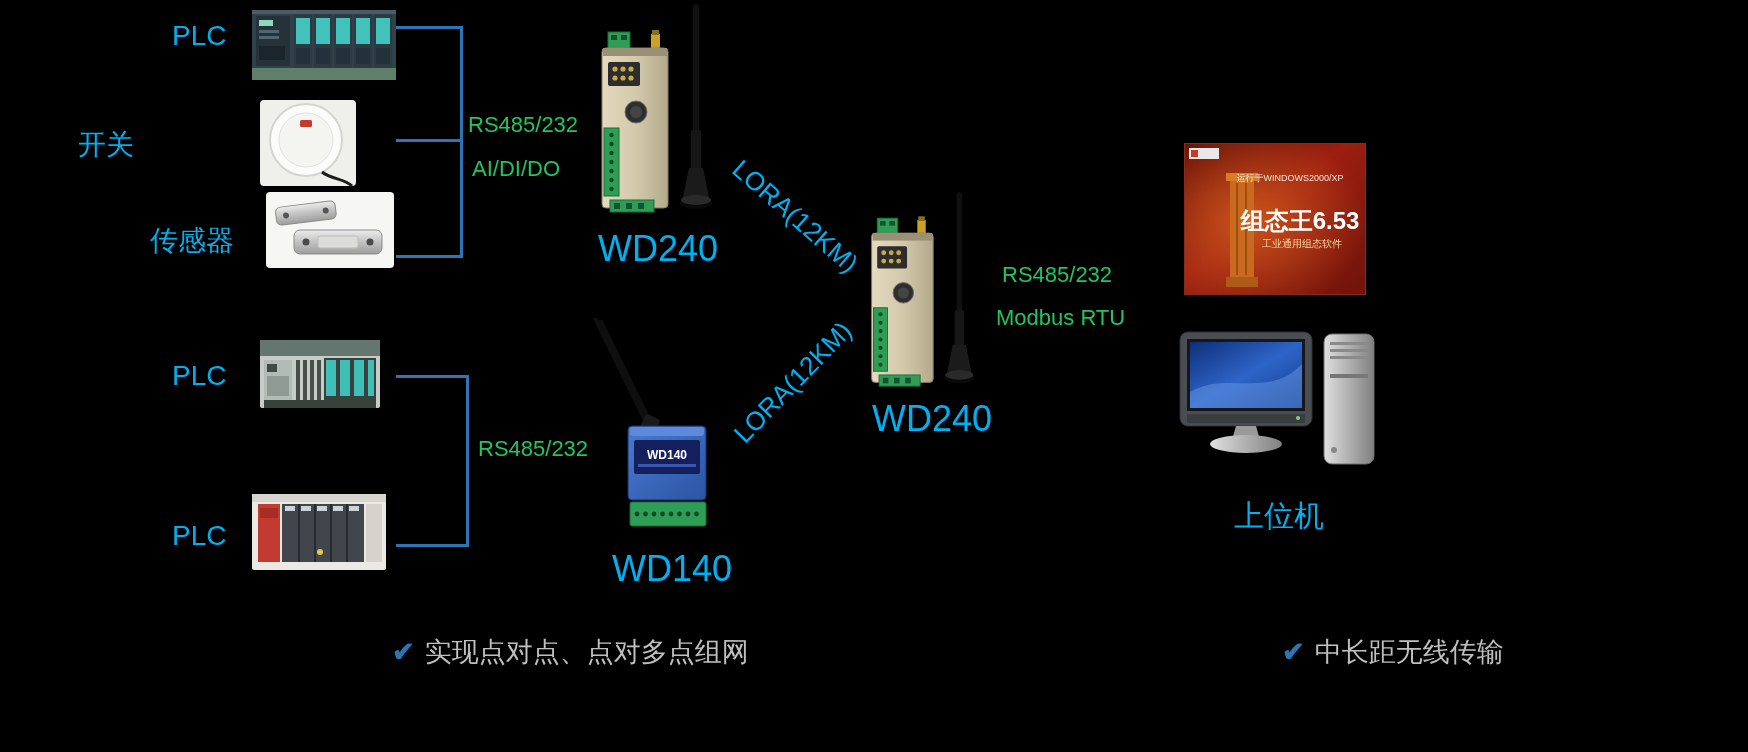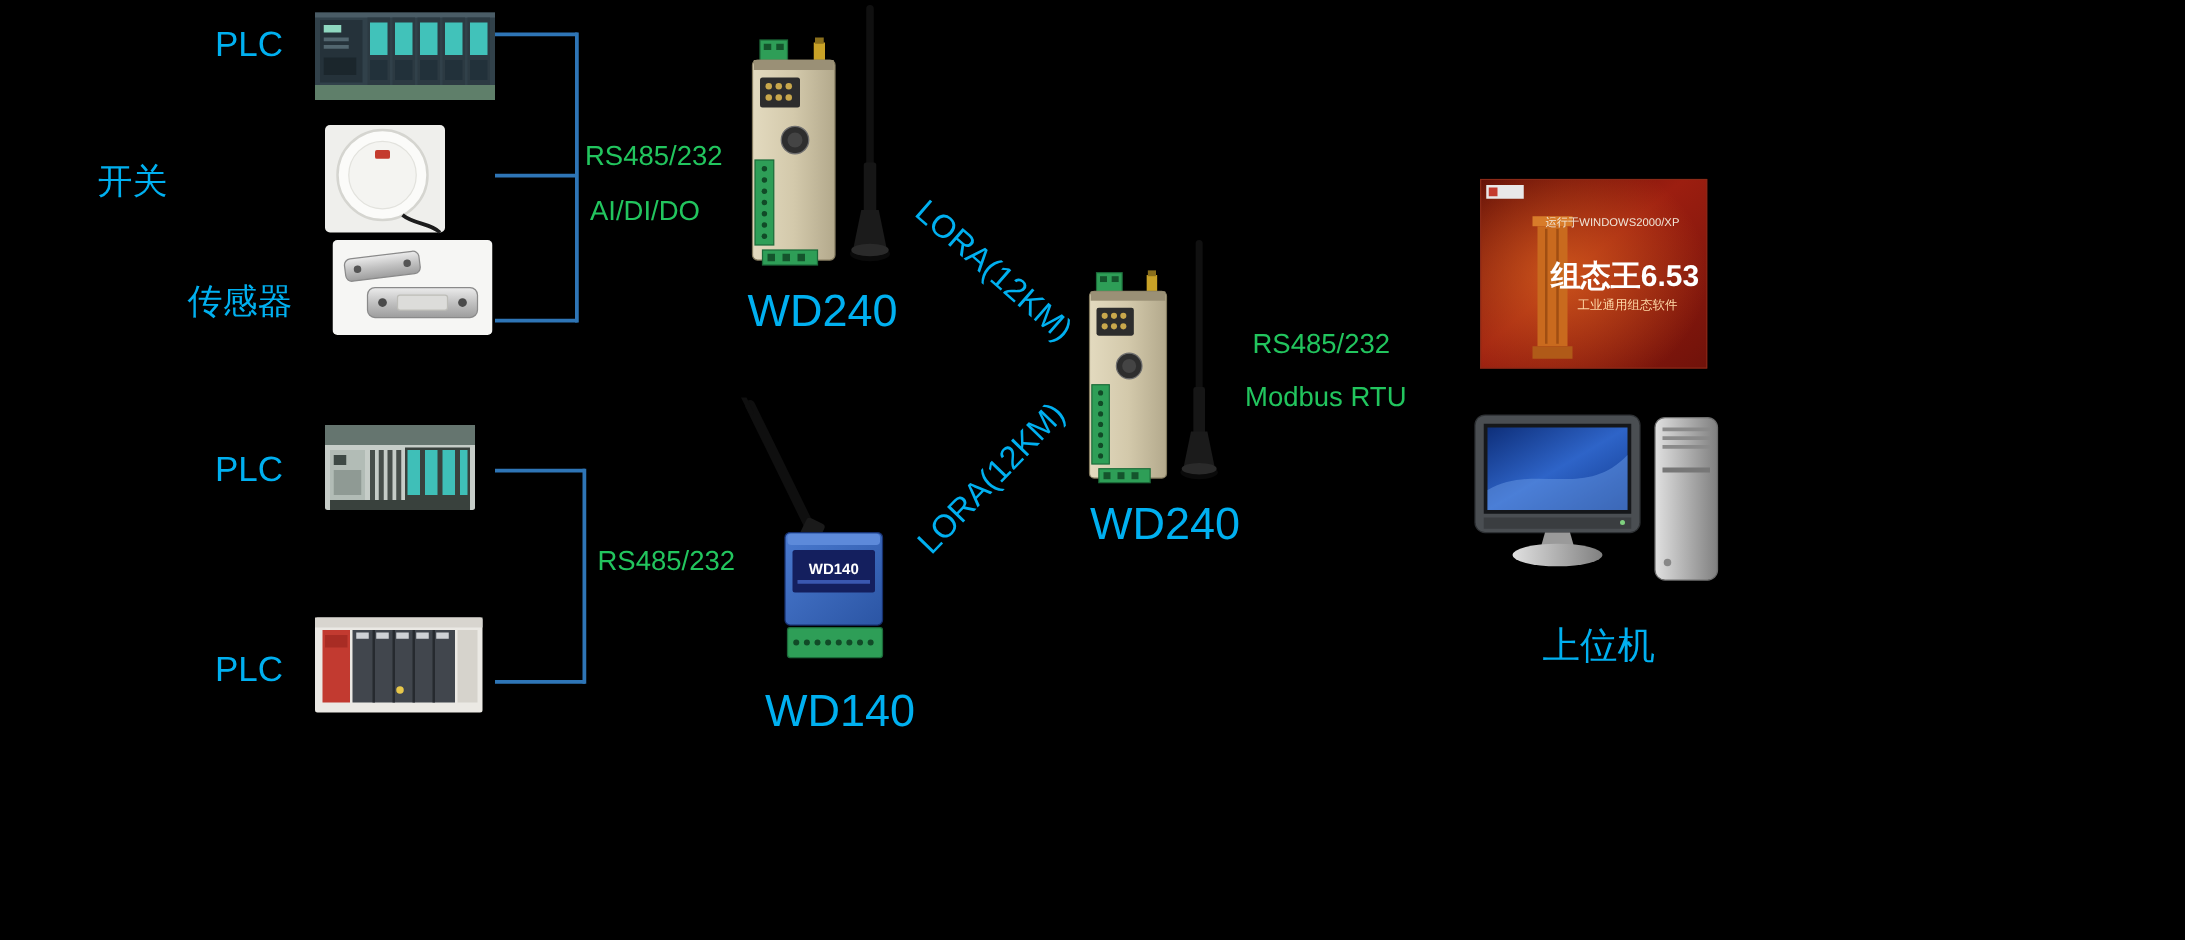--- a/index.html
+++ b/index.html
@@ -328,14 +328,20 @@
       <rect x="146" y="4" width="50" height="130" rx="8" fill="url(#silver)" stroke="#6e6e6e"></rect>
       <rect x="152" y="12" width="38" height="3" fill="#8a8a8a"></rect>
       <rect x="152" y="19" width="38" height="3" fill="#8a8a8a"></rect>
       <rect x="152" y="26" width="38" height="3" fill="#8a8a8a"></rect>
       <rect x="152" y="44" width="38" height="4" fill="#777777"></rect>
       <circle cx="156" cy="120" r="3" fill="#888888"></circle>
     </svg>
   </div>
   <div class="host-label" style="left:1234px; top:496px;">上位机</div>
 
+  <div class="feature" style="left:392px;">
+    <span class="check">✔</span><span>实现点对点、点对多点组网</span>
+  </div>
+  <div class="feature" style="left:1282px;">
+    <span class="check">✔</span><span>中长距无线传输</span>
+  </div>
 
 </div>
 
 </body></html>

